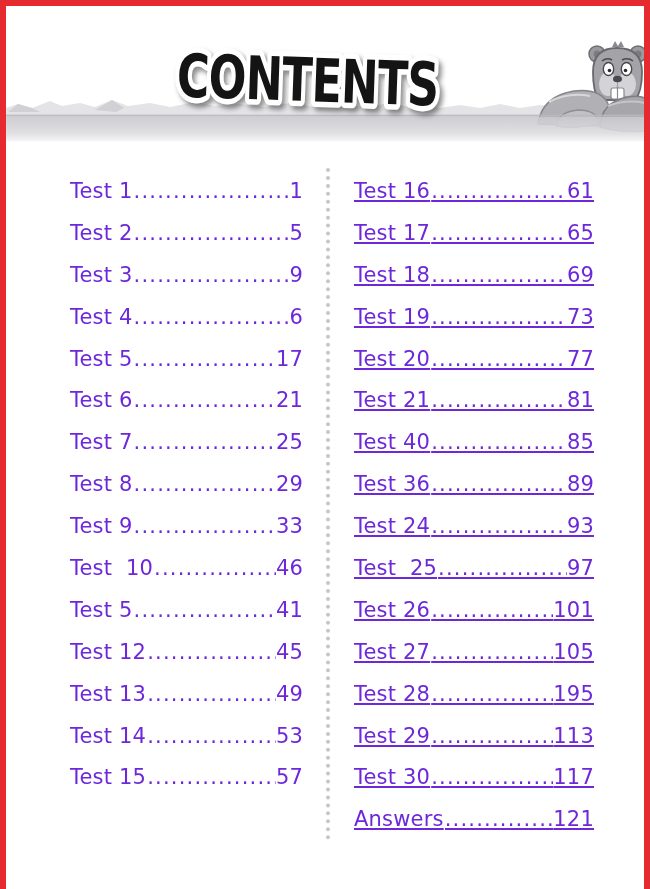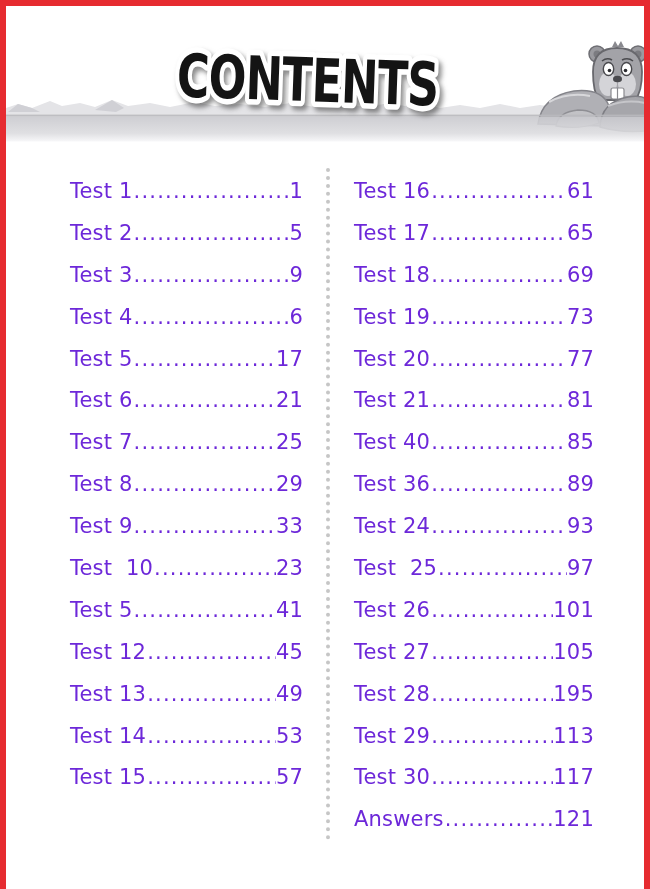--- a/index.html
+++ b/index.html
@@ -11,21 +11,21 @@
   .edge.top{left:0;top:0;width:650px;height:6px;}
   .edge.right{right:0;top:0;width:6px;height:889px;}
 
   
   .header-art{position:absolute;left:0;top:0;width:650px;height:160px;}
   .title-svg text{font-family:"DejaVu Sans",sans-serif;font-weight:bold;}
 
   
   .toc-col{position:absolute;top:170px;color:#6d28d9;font-size:21px;}
   #col-left{left:70px;width:233px;}
-  #col-right{left:354px;width:240px;}
+  #col-right{left:354px;width:240px;text-decoration:underline;}
   .row{display:flex;align-items:center;height:41.9px;}
   .lbl{flex:none;white-space:pre;letter-spacing:0.2px;}
   .dots{flex:1 1 auto;overflow:hidden;white-space:nowrap;letter-spacing:1.2px;
         margin:0 0 0 1px;}
   .pg{flex:none;letter-spacing:0.2px;}
   .divider{position:absolute;left:326px;top:168px;height:672px;width:0;
            border-left:4px dotted #c6c6c6;}
 </style>
 </head>
 <body>
@@ -126,21 +126,21 @@
       <span class="pg">29</span>
     </div>
       <div class="row">
       <span class="lbl">Test 9</span>
       <span class="dots">......................................................................</span>
       <span class="pg">33</span>
     </div>
       <div class="row">
       <span class="lbl">Test  10</span>
       <span class="dots">......................................................................</span>
-      <span class="pg">23</span>
+      <span class="pg">46</span>
     </div>
       <div class="row">
       <span class="lbl">Test 5</span>
       <span class="dots">......................................................................</span>
       <span class="pg">41</span>
     </div>
       <div class="row">
       <span class="lbl">Test 12</span>
       <span class="dots">......................................................................</span>
       <span class="pg">45</span>

